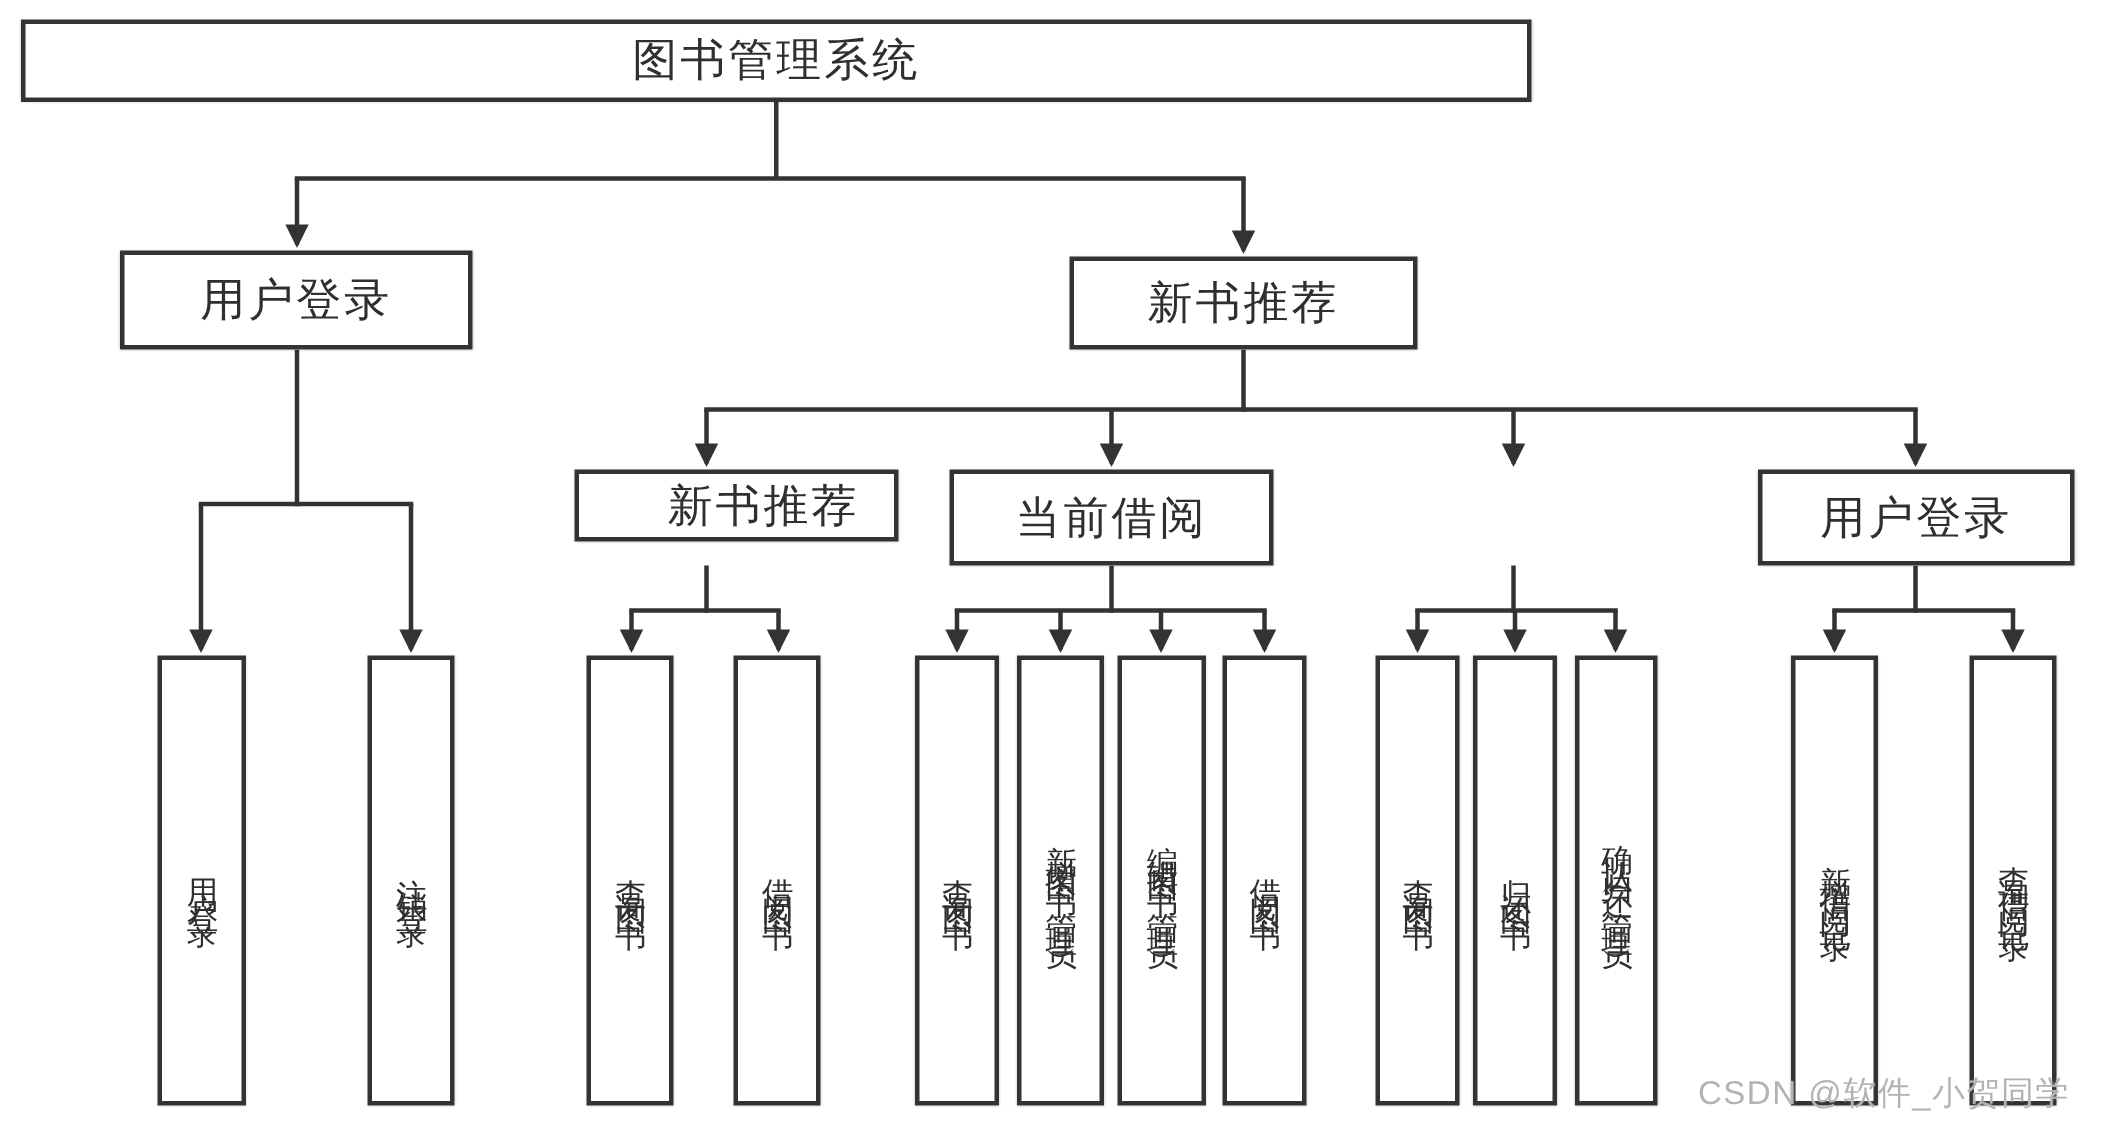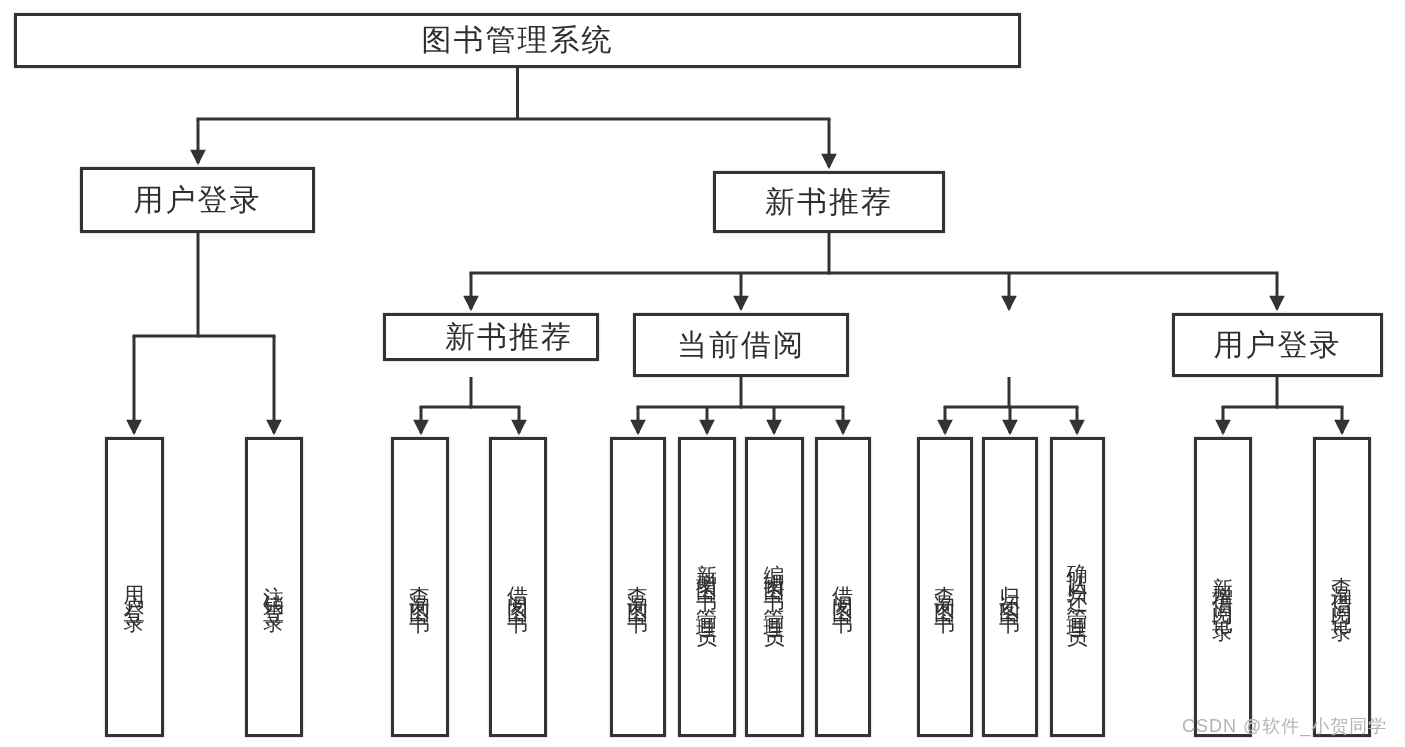--- a/index.html
+++ b/index.html
@@ -41,23 +41,23 @@
   }
   .vbox .vtext {
     writing-mode: vertical-rl;
     font-size: 21px;
     letter-spacing: 9px;
     line-height: 1;
     white-space: nowrap;
   }
   .watermark {
     position: absolute;
-    left: 1182px;
+    left: 1132px;
     top: 714px;
-    font-size: 18px;
+    font-size: 22px;
     color: #b3b3b3;
     letter-spacing: 1px;
     white-space: nowrap;
     text-shadow: 0 0 1px rgba(255,255,255,0.7);
   }
 </style>
 </head>
 <body>
 
 <div class="stage">

